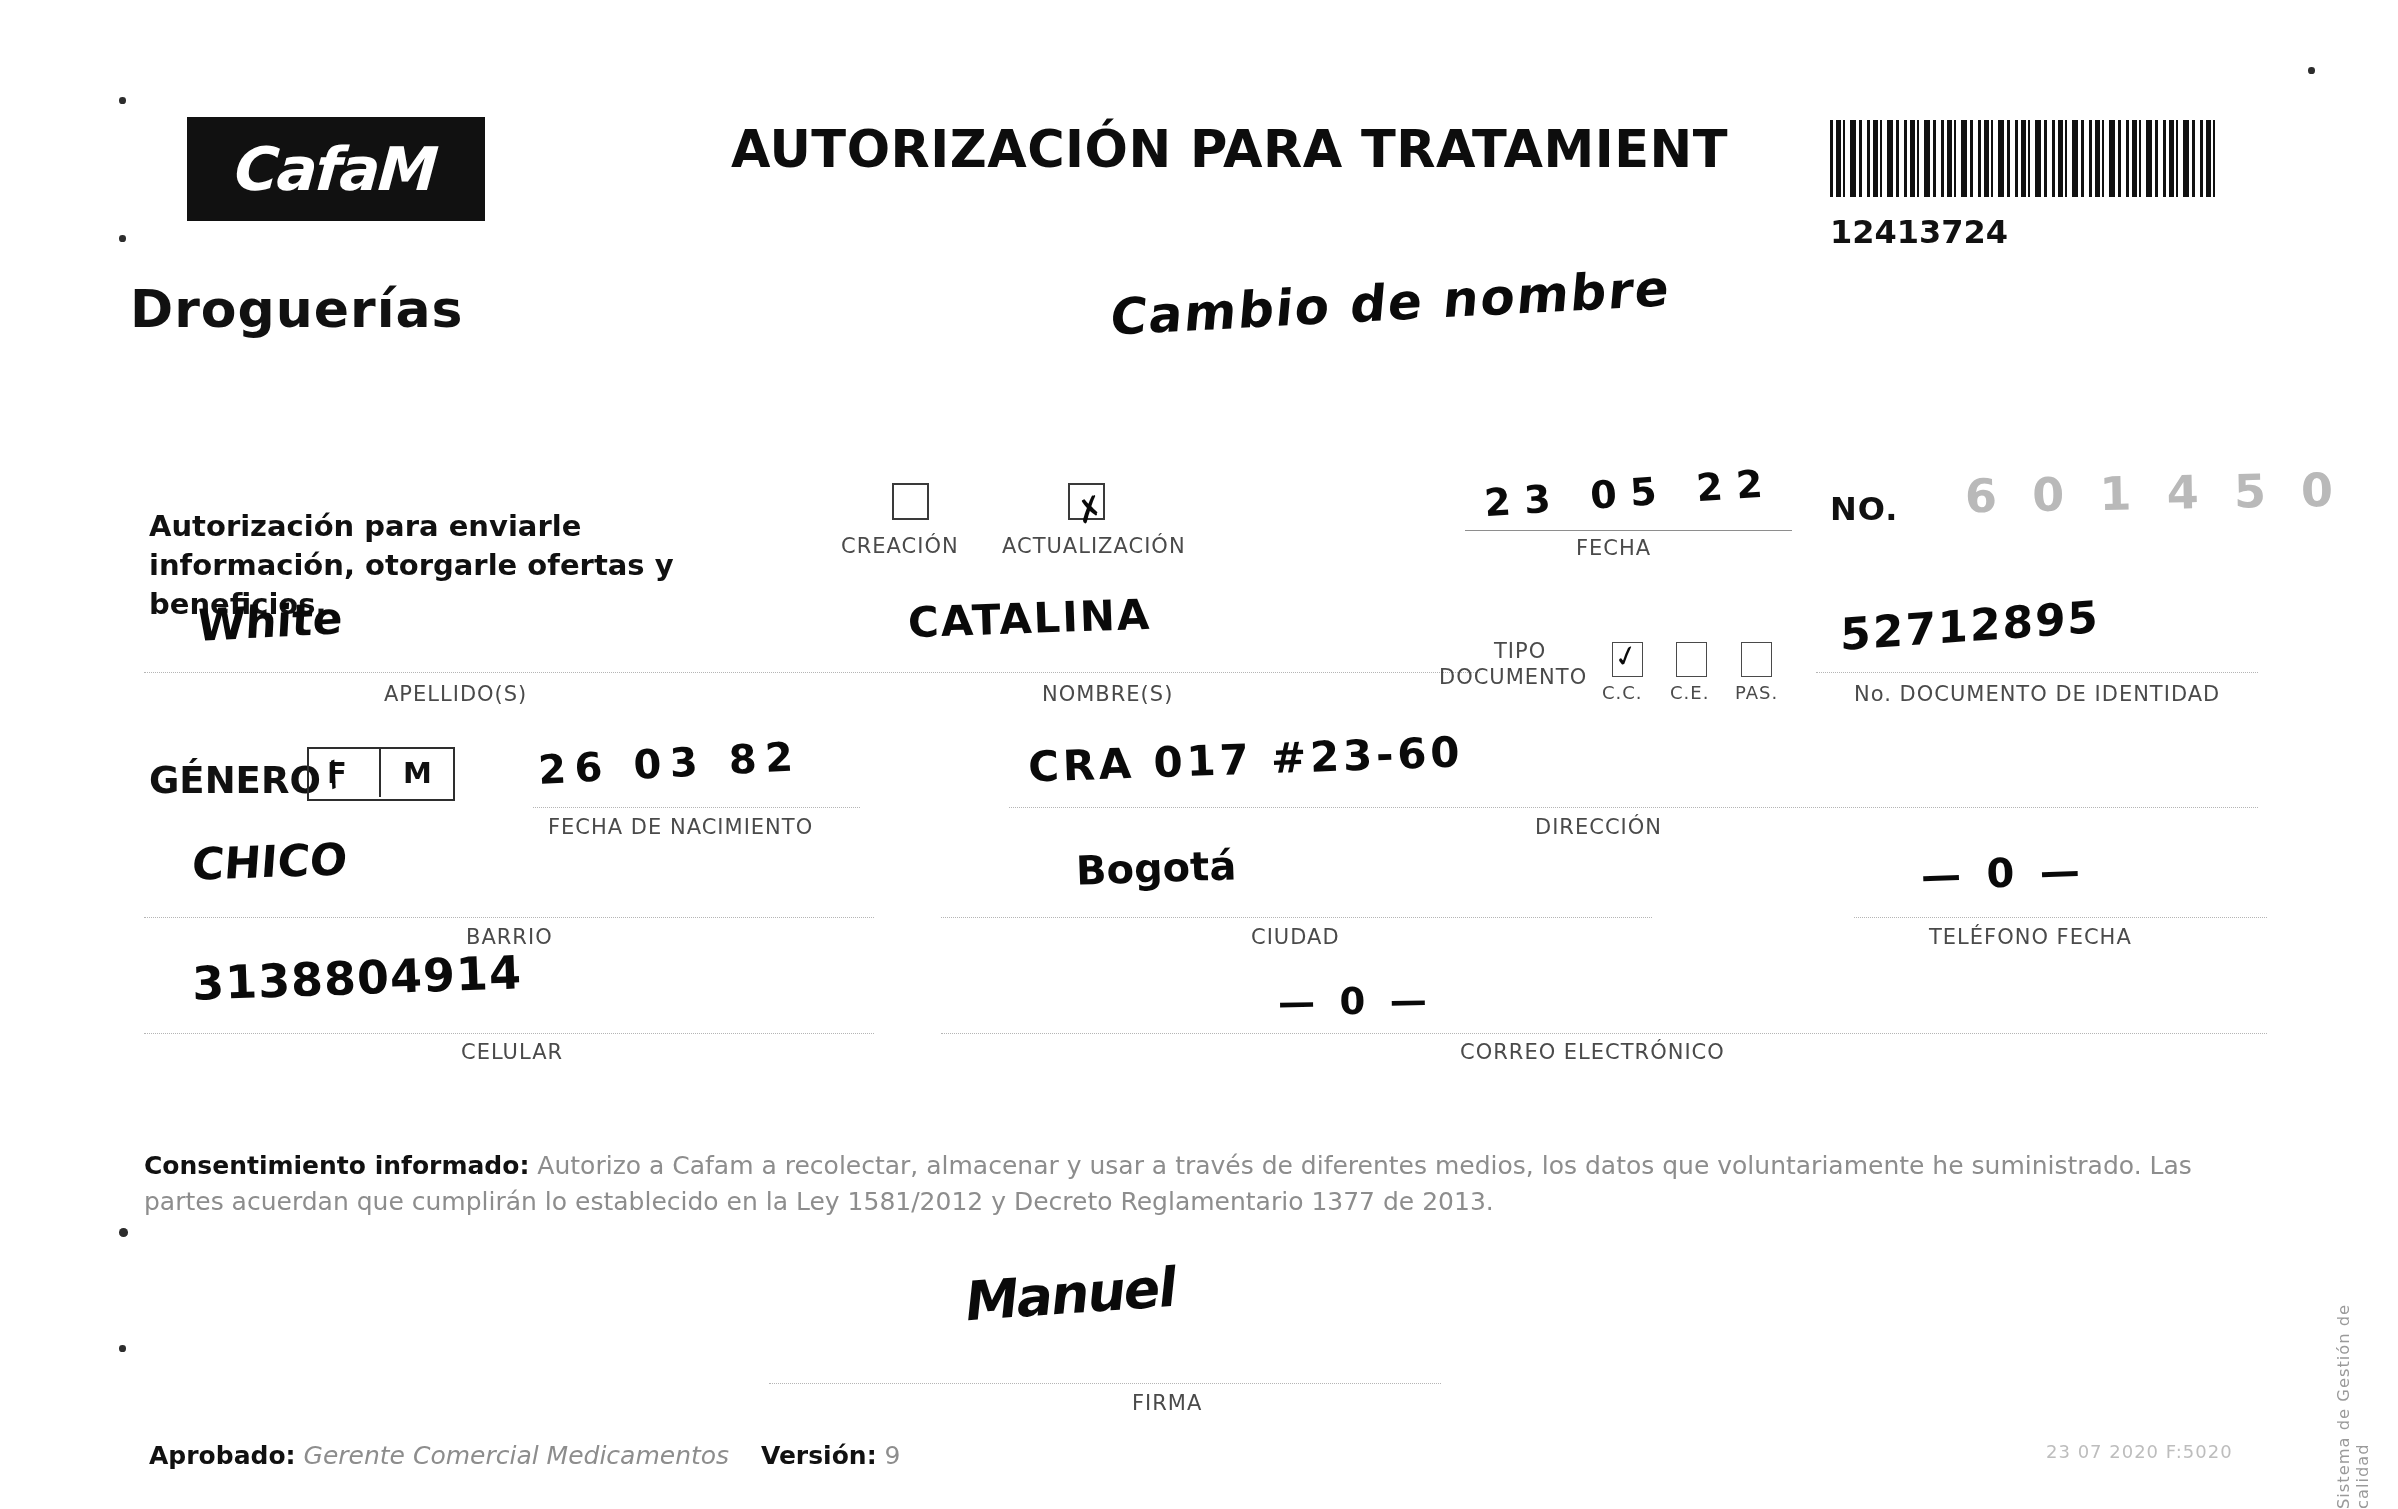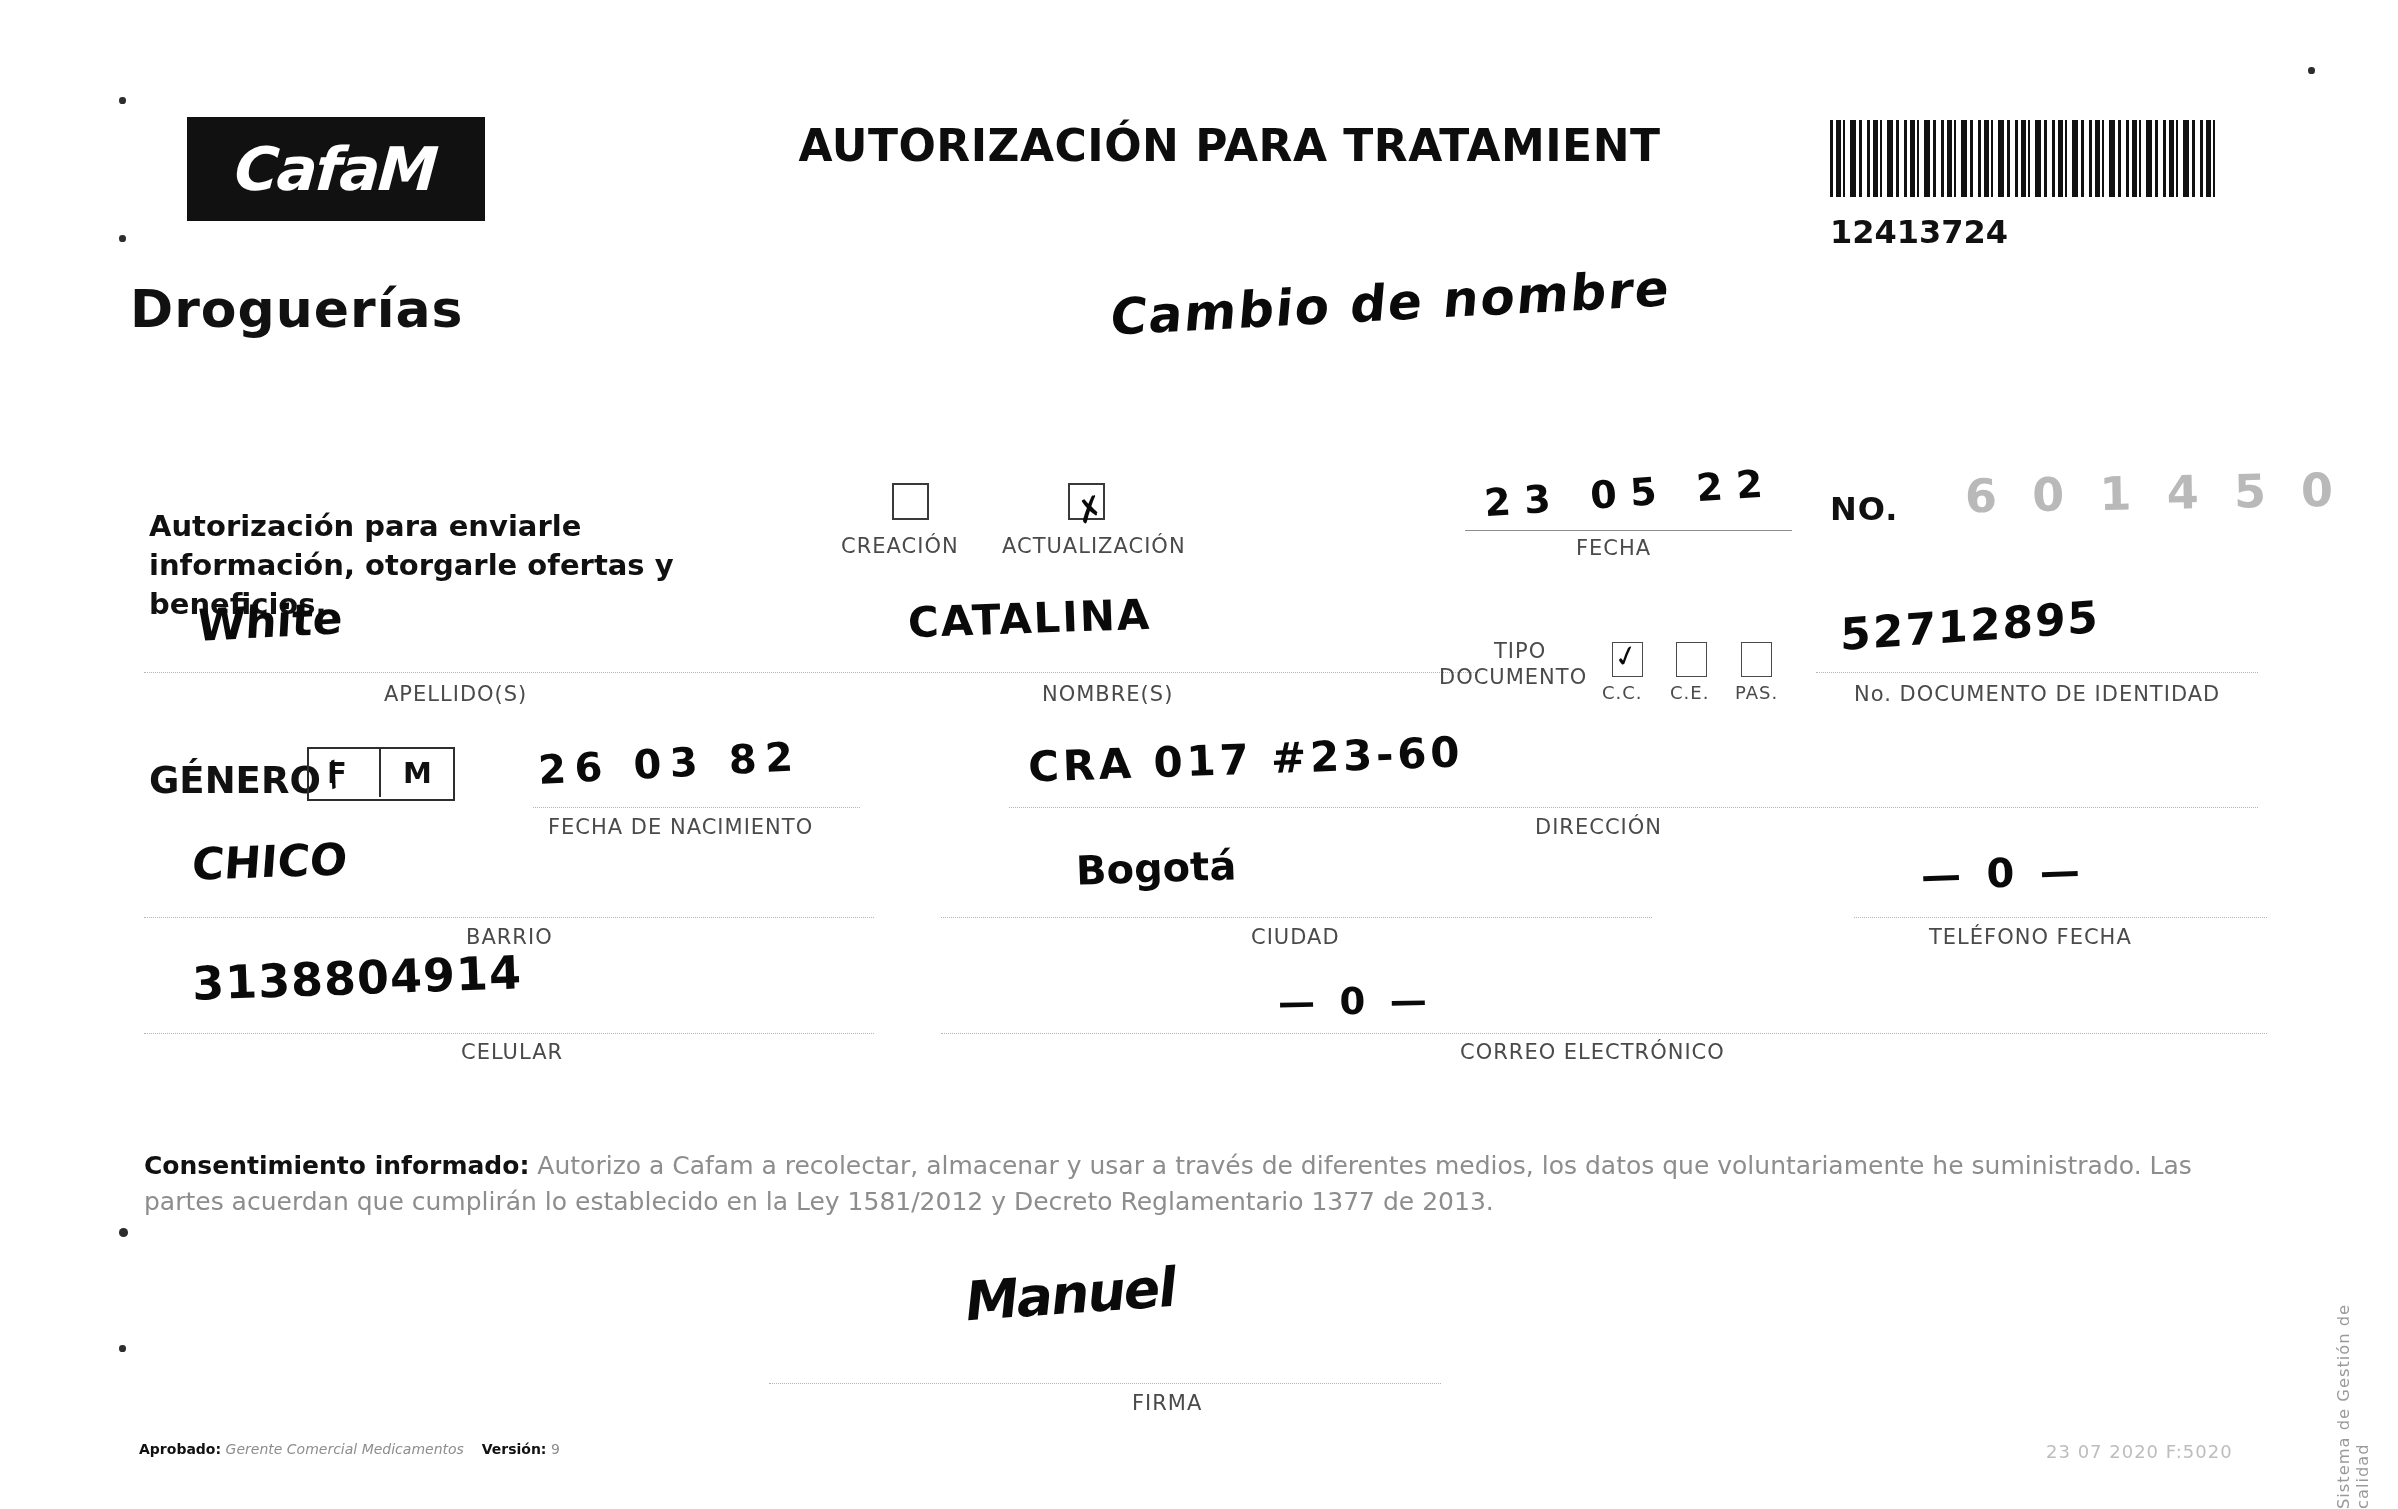--- a/index.html
+++ b/index.html
@@ -23,21 +23,21 @@
     font-weight:700;font-style:italic;font-size:60px;letter-spacing:-1.9px;
     transform:skewX(-4deg);
   }
   .logo-sub{
     left:130px;top:279px;font-size:52px;font-weight:700;
     font-family:"DejaVu Sans",sans-serif;letter-spacing:1px;color:#111;
   }
   
   .title-main{
     left:653px;top:120px;width:1153px;text-align:center;
-    font-size:44px;font-weight:700;letter-spacing:0.5px;
+    font-size:51px;font-weight:700;letter-spacing:0.5px;
     font-family:"DejaVu Sans",sans-serif;color:#0d0d0d;
   }
   .title-sub{
     left:634px;top:184px;width:1172px;text-align:center;
     font-size:24px;font-weight:700;letter-spacing:0.2px;
     font-family:"DejaVu Sans",sans-serif;color:#1a1a1a;
   }
   
   .barcode{
     left:1830px;top:120px;width:389px;height:77px;
@@ -92,21 +92,21 @@
   .ul{border-bottom:1.9px solid #8e8e8e;}
   .ul-light{border-bottom:1.9px dotted #b5b5b5;}
   
   .consent{
     left:144px;top:1148px;width:2133px;font-size:25px;line-height:1.45;
     color:#8d8d8d;font-family:"DejaVu Sans",sans-serif;
   }
   .consent b{color:#111;}
   
   .footer{
-    left:139px;top:1441px;font-size:14px;color:#8d8d8d;
+    left:149px;top:1441px;font-size:25px;color:#8d8d8d;
     font-family:"DejaVu Sans",sans-serif;
   }
   .footer b{color:#111;}
   .footer-right{
     left:2046px;top:1441px;font-size:18px;color:#bdbdbd;
     font-family:"DejaVu Sans",sans-serif;letter-spacing:1px;
   }
   .side-vert{
     left:2334px;top:1254px;font-size:16.3px;color:#9a9a9a;
     writing-mode:vertical-rl;transform:rotate(180deg);

